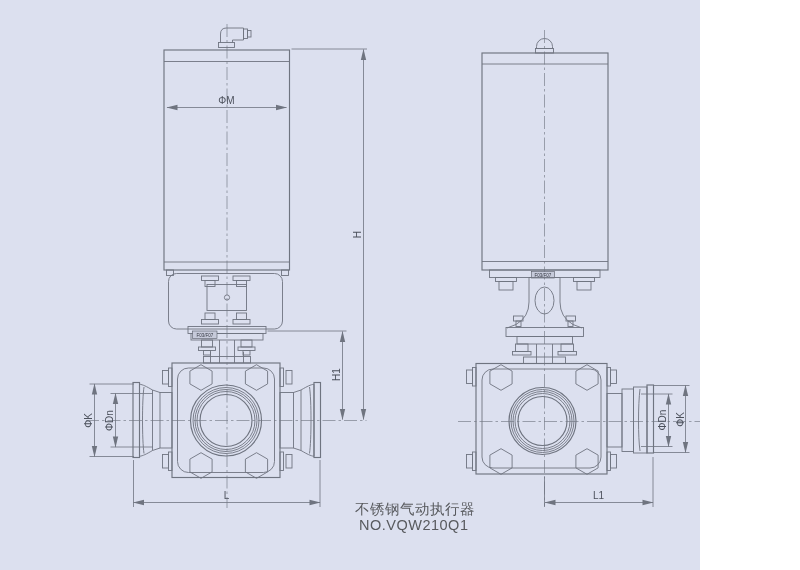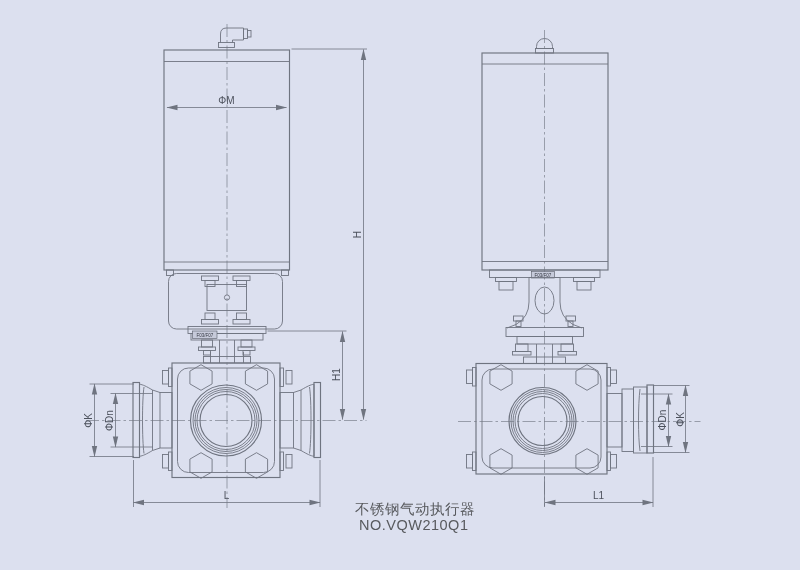--- a/index.html
+++ b/index.html
@@ -1,17 +1,17 @@
 <!DOCTYPE html>
 <html><head>
 <meta charset="utf-8">
 <style>
   html,body{margin:0;padding:0;}
   .screen{
-    width:800px;height:570px;
+    width:700px;height:570px;
     background:#dce0ef;
     position:relative;
     overflow:hidden;
     font-family:"Liberation Sans", sans-serif;
   }
   svg{display:block;}
   svg *{vector-effect:none;}
   .ln{stroke:#6f7480;stroke-width:0.9;fill:none;}
   .ln-thick{stroke:#6f7480;stroke-width:1.15;fill:none;}
   .dim{stroke:#6f7480;stroke-width:0.8;fill:none;}

